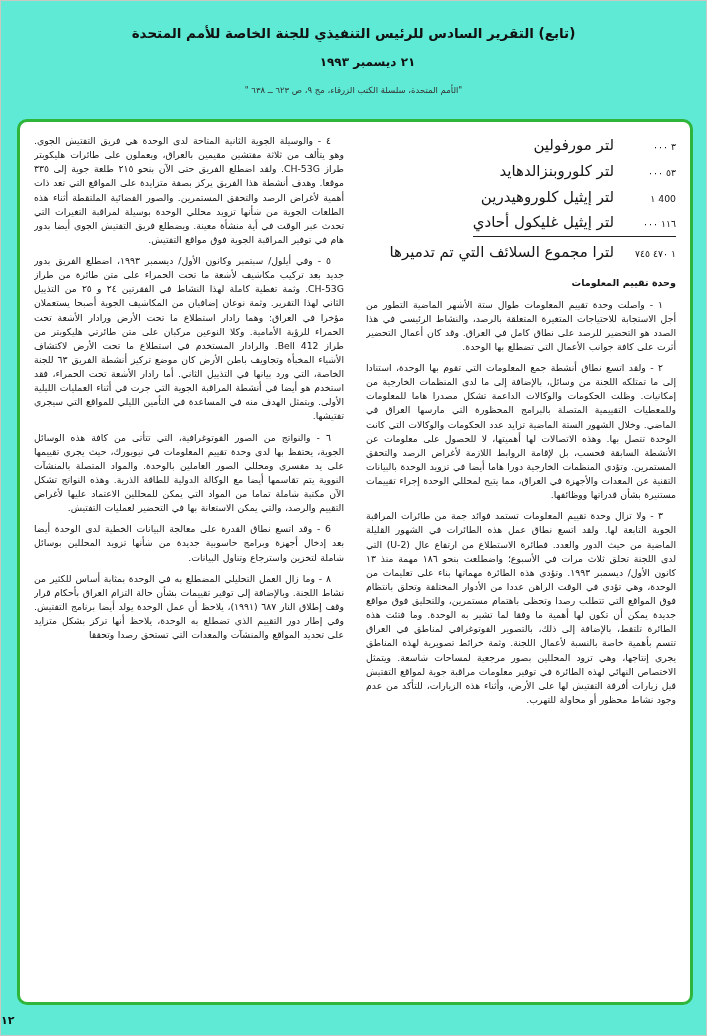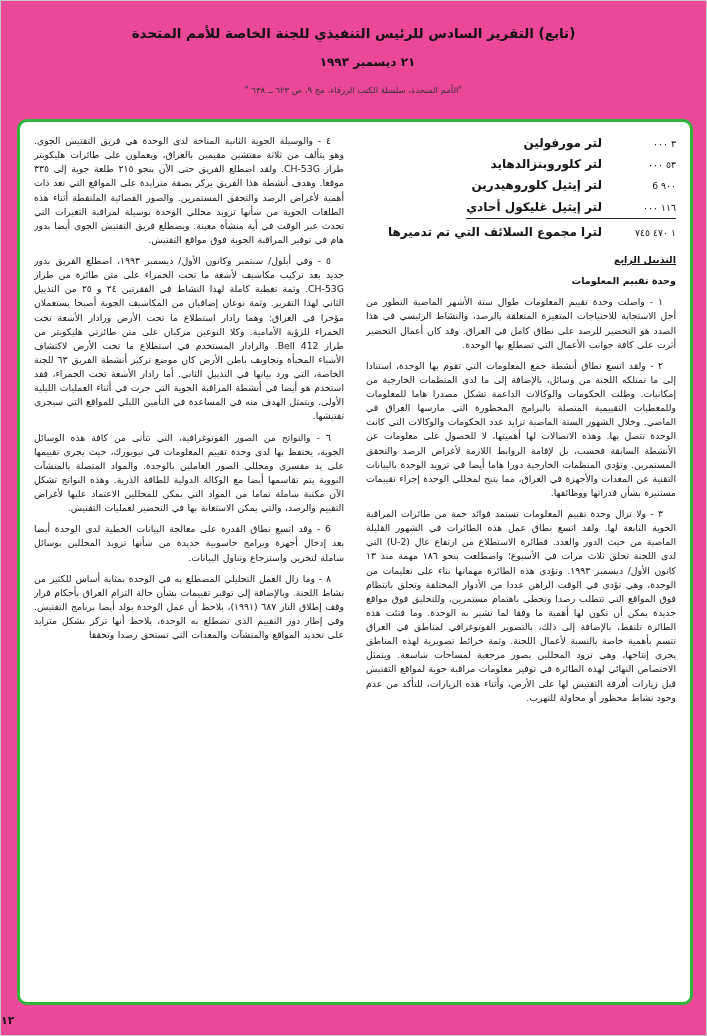--- a/index.html
+++ b/index.html
@@ -1,21 +1,21 @@
 <!DOCTYPE html>
 <html lang="ar" dir="rtl"><head>
 <meta charset="utf-8">
 <style>
   html,body{margin:0;padding:0;background:#e9e9e6;}
   *{box-sizing:border-box;}
   .page{
     position:relative;
     width:707px;height:1036px;
     margin:0 auto;
-    background:#ec4899;
+    background:#5eead4;
     border:1px solid #c9c9c4;
     font-family:"DejaVu Sans",sans-serif;
     color:#111;
     direction:rtl;
     overflow:hidden;
   }
   
   .doc-header{position:absolute;top:24px;left:0;right:0;text-align:center;}
   .doc-title{font-size:13.5px;font-weight:bold;color:#111;}
   .doc-date{margin-top:14px;font-size:12px;font-weight:bold;letter-spacing:1.5px;padding-left:28px;}
@@ -29,21 +29,21 @@
     padding:12px 14px 10px 14px;
     overflow:hidden;
     background:#fff;
   }
   .cols{display:flex;direction:rtl;gap:22px;height:100%;}
   .col{flex:1;overflow:hidden;font-size:9.3px;line-height:1.52;color:#151515;}
   
   .qtable{margin-bottom:12px;}
   .qrow{display:flex;direction:rtl;width:fit-content;align-items:baseline;margin-bottom:3px;}
   .qty{min-width:58px;direction:ltr;text-align:right;font-size:9.3px;letter-spacing:1.5px;white-space:nowrap;}
-  .qlabel{margin-right:16px;white-space:nowrap;font-size:12px;font-weight:bold;}
+  .qlabel{margin-right:4px;white-space:nowrap;font-size:15px;}
   .qrow.sum-line{border-bottom:1px solid #222;padding-bottom:2px;}
   .qrow.total{margin-top:4px;}
   
   .appendix-title{font-weight:bold;text-decoration:underline;font-size:9.6px;margin:6px 0 6px 0;}
   .appendix-subtitle{font-weight:bold;font-size:9.6px;margin:0 0 7px 0;}
   
   .para{text-align:justify;text-indent:13px;margin:0 0 7px 0;word-spacing:.5px;}
   
   .page-number{position:absolute;bottom:8px;left:0;right:0;text-align:left;
                font-size:11px;font-weight:bold;letter-spacing:2px;}
@@ -67,34 +67,33 @@
         <div class="qtable">
           <div class="qrow">
             <span class="qty">٣ ٠٠٠</span>
             <span class="qlabel">لتر مورفولين</span>
           </div>
           <div class="qrow">
             <span class="qty">٥٣ ٠٠٠</span>
             <span class="qlabel">لتر كلوروبنزالدهايد</span>
           </div>
           <div class="qrow">
-            <span class="qty">6 ٩٠٠</span>
+            <span class="qty">١ 400</span>
             <span class="qlabel">لتر إيثيل كلوروهيدرين</span>
           </div>
           <div class="qrow sum-line">
             <span class="qty">١١٦ ٠٠٠</span>
             <span class="qlabel">لتر إيثيل غليكول أحادي</span>
           </div>
           <div class="qrow total">
             <span class="qty">١ ٤٧٠ ٧٤٥</span>
             <span class="qlabel">لترا مجموع السلائف التي تم تدميرها</span>
           </div>
         </div>
 
-        <div class="appendix-title">التذييل الرابع</div>
         <div class="appendix-subtitle">وحدة تقييم المعلومات</div>
 
         <p class="para">١ - واصلت وحدة تقييم المعلومات طوال ستة الأشهر الماضية التطور من أجل الاستجابة للاحتياجات المتغيرة المتعلقة بالرصد، والنشاط الرئيسي في هذا الصدد هو التحضير للرصد على نطاق كامل في العراق. وقد كان أعمال التحضير أثرت على كافة جوانب الأعمال التي تضطلع بها الوحدة.</p>
         <p class="para">٢ - ولقد اتسع نطاق أنشطة جمع المعلومات التي تقوم بها الوحدة، استنادا إلى ما تمتلكه اللجنة من وسائل، بالإضافة إلى ما لدى المنظمات الخارجية من إمكانيات. وظلت الحكومات والوكالات الداعمة تشكل مصدرا هاما للمعلومات وللمعطيات التقييمية المتصلة بالبرامج المحظورة التي مارسها العراق في الماضي. وخلال الشهور الستة الماضية تزايد عدد الحكومات والوكالات التي كانت الوحدة تتصل بها. وهذه الاتصالات لها أهميتها، لا للحصول على معلومات عن الأنشطة السابقة فحسب، بل لإقامة الروابط اللازمة لأغراض الرصد والتحقق المستمرين. وتؤدي المنظمات الخارجية دورا هاما أيضا في تزويد الوحدة بالبيانات التقنية عن المعدات والأجهزة في العراق، مما يتيح لمحللي الوحدة إجراء تقييمات مستنيرة بشأن قدراتها ووظائفها.</p>
         <p class="para">٣ - ولا تزال وحدة تقييم المعلومات تستمد فوائد جمة من طائرات المراقبة الجوية التابعة لها. ولقد اتسع نطاق عمل هذه الطائرات في الشهور القليلة الماضية من حيث الدور والعدد. فطائرة الاستطلاع من ارتفاع عال (U-2) التي لدى اللجنة تحلق ثلاث مرات في الأسبوع؛ واضطلعت بنحو ١٨٦ مهمة منذ ١٣ كانون الأول/ ديسمبر ١٩٩٣. وتؤدي هذه الطائرة مهماتها بناء على تعليمات من الوحدة، وهي تؤدي في الوقت الراهن عددا من الأدوار المختلفة وتحلق بانتظام فوق المواقع التي تتطلب رصدا وتحظى باهتمام مستمرين، وللتحليق فوق مواقع جديدة يمكن أن تكون لها أهمية ما وفقا لما تشير به الوحدة. وما فتئت هذه الطائرة تلتقط، بالإضافة إلى ذلك، بالتصوير الفوتوغرافي لمناطق في العراق تتسم بأهمية خاصة بالنسبة لأعمال اللجنة. وثمة خرائط تصويرية لهذه المناطق يجري إنتاجها، وهي تزود المحللين بصور مرجعية لمساحات شاسعة. ويتمثل الاختصاص النهائي لهذه الطائرة في توفير معلومات مراقبة جوية لمواقع التفتيش قبل زيارات أفرقة التفتيش لها على الأرض، وأثناء هذه الزيارات، للتأكد من عدم وجود نشاط محظور أو محاولة للتهرب.</p>
       </div>
 
       <div class="col">
         <p class="para">٤ - والوسيلة الجوية الثانية المتاحة لدى الوحدة هي فريق التفتيش الجوي. وهو يتألف من ثلاثة مفتشين مقيمين بالعراق، ويعملون على طائرات هليكوبتر طراز CH-53G. ولقد اضطلع الفريق حتى الآن بنحو ٢١٥ طلعة جوية إلى ٣٣٥ موقعا. وهدف أنشطة هذا الفريق يركز بصفة متزايدة على المواقع التي تعد ذات أهمية لأغراض الرصد والتحقق المستمرين. والصور الفضائية الملتقطة أثناء هذه الطلعات الجوية من شأنها تزويد محللي الوحدة بوسيلة لمراقبة التغيرات التي تحدث عبر الوقت في أية منشأة معينة. ويضطلع فريق التفتيش الجوي أيضا بدور هام في توفير المراقبة الجوية فوق مواقع التفتيش.</p>
         <p class="para">٥ - وفي أيلول/ سبتمبر وكانون الأول/ ديسمبر ١٩٩٣، اضطلع الفريق بدور جديد بعد تركيب مكاشيف لأشعة ما تحت الحمراء على متن طائرة من طراز CH-53G. وثمة تغطية كاملة لهذا النشاط في الفقرتين ٢٤ و ٢٥ من التذييل الثاني لهذا التقرير. وثمة نوعان إضافيان من المكاشيف الجوية أصبحا يستعملان مؤخرا في العراق: وهما رادار استطلاع ما تحت الأرض ورادار الأشعة تحت الحمراء للرؤية الأمامية. وكلا النوعين مركبان على متن طائرتي هليكوبتر من طراز Bell 412. والرادار المستخدم في استطلاع ما تحت الأرض لاكتشاف الأشياء المخبأة وتجاويف باطن الأرض كان موضع تركيز أنشطة الفريق ٦٣ للجنة الخاصة، التي ورد بيانها في التذييل الثاني. أما رادار الأشعة تحت الحمراء، فقد استخدم هو أيضا في أنشطة المراقبة الجوية التي جرت في أثناء العمليات الليلية الأولى. ويتمثل الهدف منه في المساعدة في التأمين الليلي للمواقع التي سيجري تفتيشها.</p>

